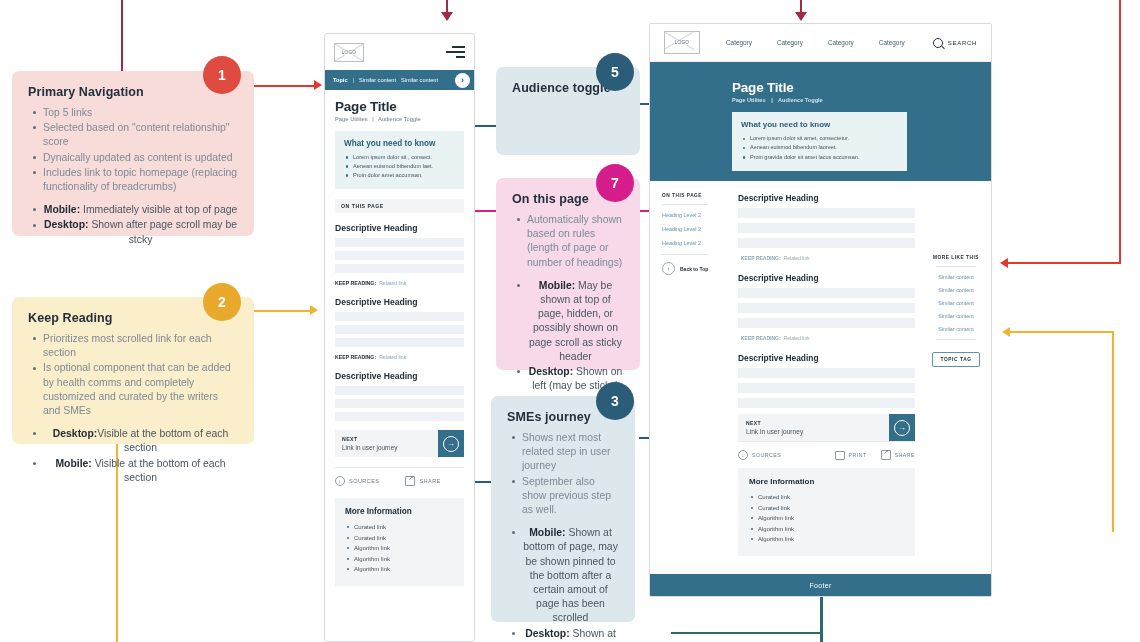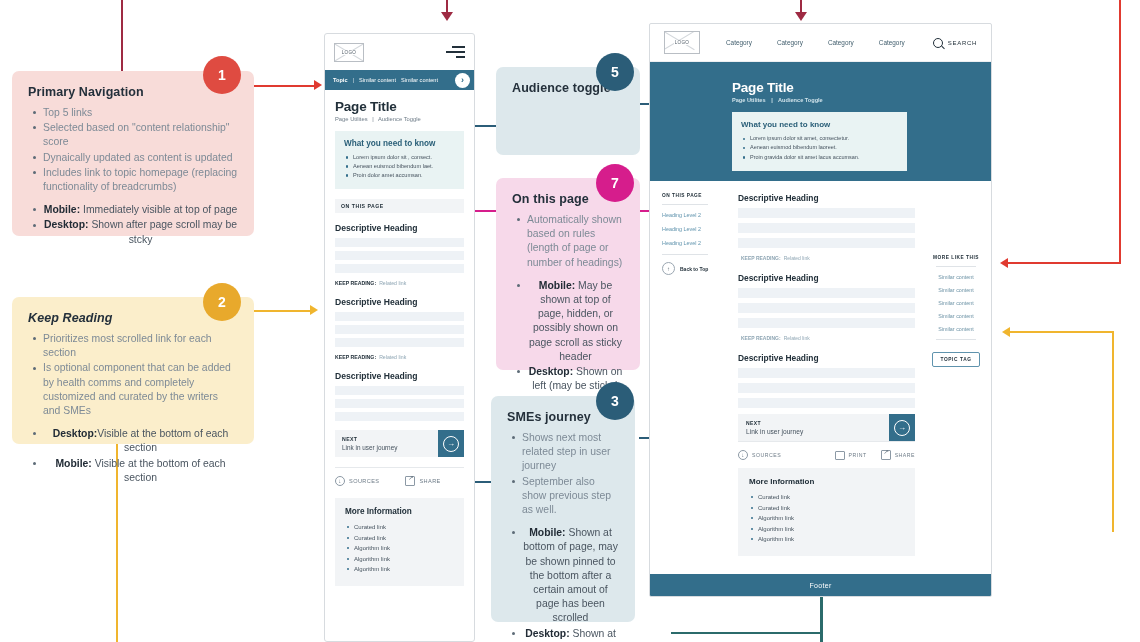--- a/index.html
+++ b/index.html
@@ -23,21 +23,21 @@
   .callout ul{margin:0;padding:0 0 0 15px;list-style:none;}
   .callout li{position:relative;font-size:10.4px;line-height:14.2px;margin-bottom:1px;color:#7d8a96;}
   .callout li:before{content:"";position:absolute;left:-10px;top:5.2px;width:3px;height:3px;border-radius:50%;background:#5d6b77;}
   .callout ul.grp2{margin-top:9px;text-align:center;}
   .callout ul.grp2 li{color:#4a5560;}
   .callout b{color:#222c36;font-weight:bold;}
 
   .c-pink{background:#f8dcd9;}
   .c-pink h3{color:#24303b;}
   .c-yellow{background:#fbeecb;}
-  .c-yellow h3{color:#24303b;font-style:italic;}
+  .c-yellow h3{color:#24303b;}
   .c-blue{background:#dde8ec;}
   .c-blue h3{color:#24303b;}
   .c-magenta{background:#f7d9ea;}
   .c-magenta h3{color:#24303b;}
 
   .badge{position:absolute;width:38px;height:38px;border-radius:50%;
     color:#fff;font-size:14px;font-weight:bold;display:flex;align-items:center;justify-content:center;z-index:6;}
 
   
   .frame{position:absolute;background:#fff;border:1px solid #d7dbdf;box-sizing:border-box;overflow:hidden;}

